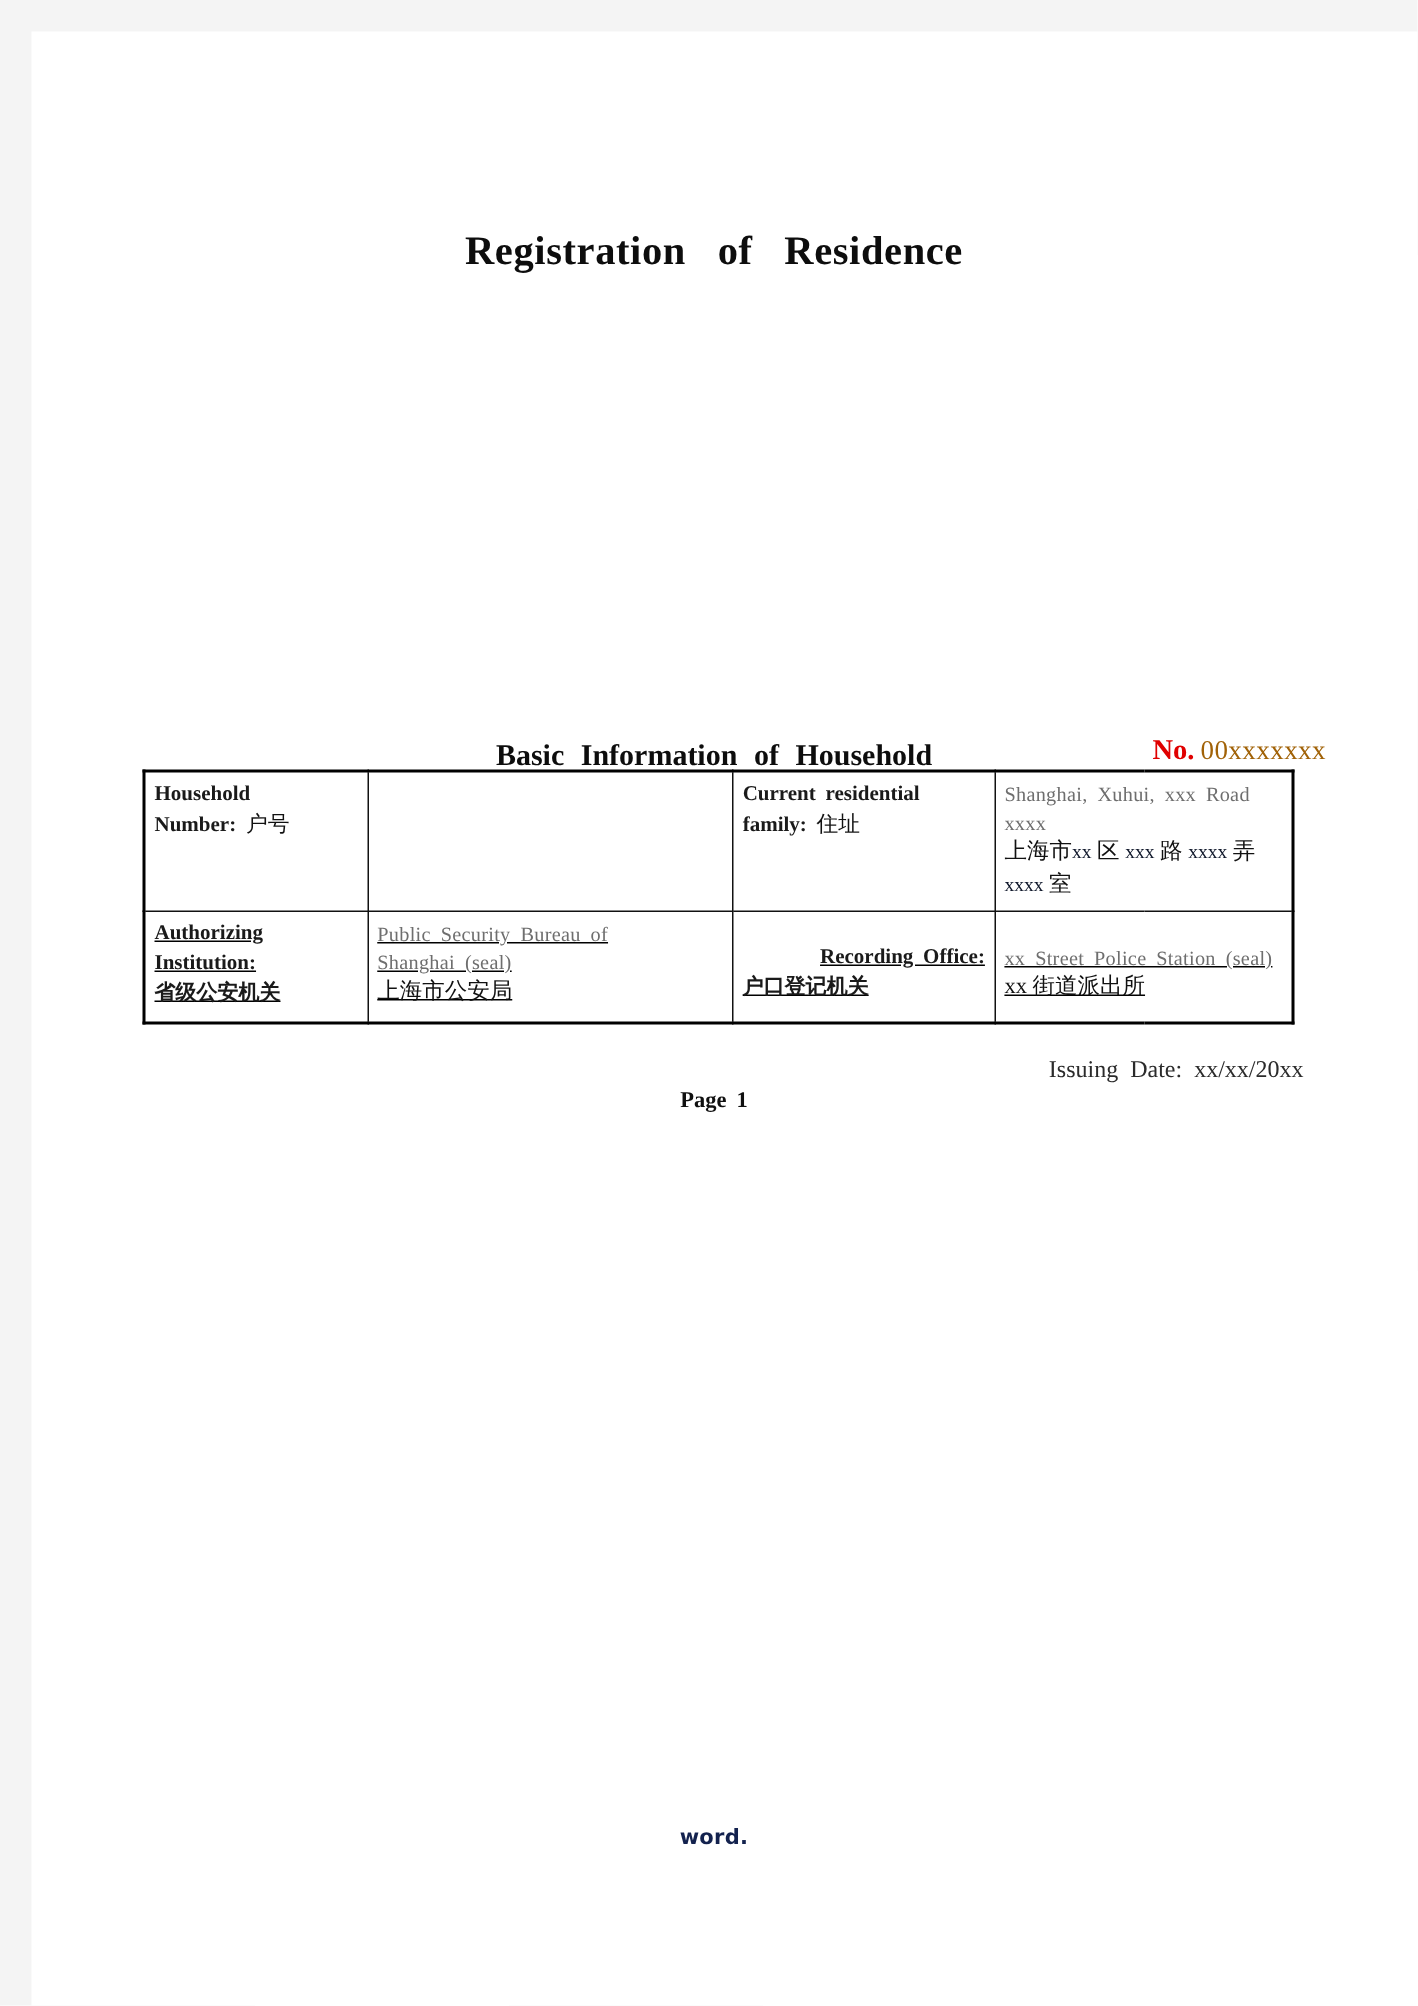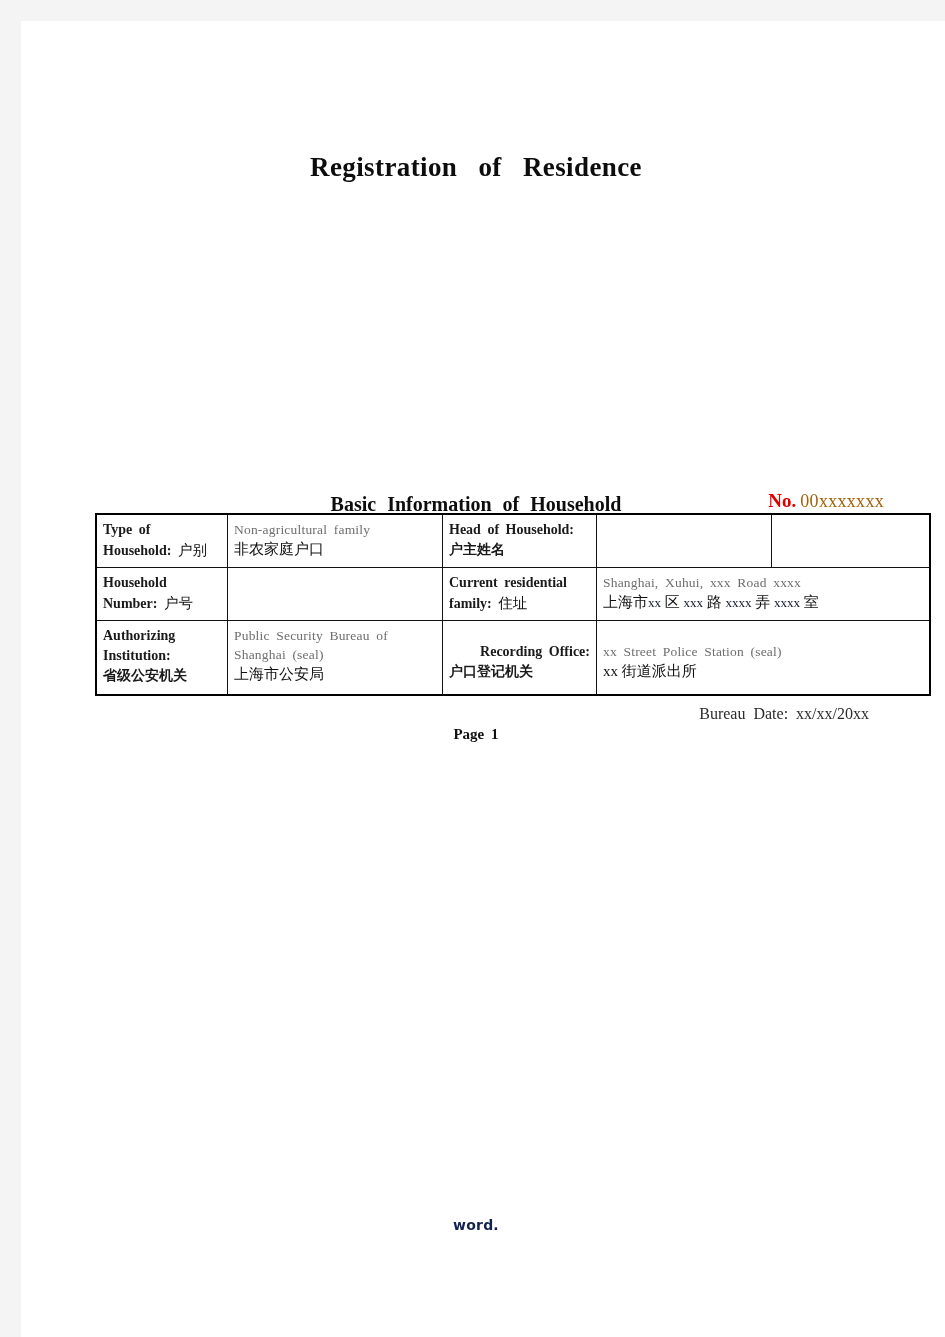--- a/index.html
+++ b/index.html
@@ -113,21 +113,21 @@
     color: #0f172a;
   }
   .cell-line { display: block; }
   .c1 { width: 118px; }
   .c2 { width: 202px; }
   .c3 { width: 141px; }
   .c4 { width: 162px; margin-left: 11px; }
   .c5 { width: 145px; }
   .h-row1 { height: 41px; }
   .h-row2 { height: 40px; }
-  .h-row3 { height: 62px; }
+  .h-row3 { height: 62px; text-decoration: underline; }
 
   
   .issuing-date {
     position: absolute;
     right: 76px;
     top: 684px;
     font-size: 16px;
     color: #2b2b2b;
     word-spacing: 4px;
     white-space: nowrap;
@@ -164,36 +164,20 @@
   <div class="doc-title">Registration    of    Residence</div>
 
   <div class="section-title">Basic  Information  of  Household</div>
 
   <div class="serial-line">
     <span class="serial-label">No.</span><span class="serial-value">00xxxxxxx</span>
   </div>
 
   <table class="info-table">
     <tbody>
-      <tr>
-        <td class="c1 h-row1">
-          <span class="cell-line lbl">Type of</span>
-          <span class="cell-line lbl"><span>Household:</span> <span class="cn">户别</span></span>
-        </td>
-        <td class="c2 h-row1">
-          <span class="cell-line val-en">Non-agricultural  family</span>
-          <span class="cell-line val-cn">非农家庭户口</span>
-        </td>
-        <td class="c3 h-row1">
-          <span class="cell-line lbl">Head  of  Household:</span>
-          <span class="cell-line lbl cn">户主姓名</span>
-        </td>
-        <td class="c4 h-row1"></td>
-        <td class="c5 h-row1"></td>
-      </tr>
 
       <tr>
         <td class="c1 h-row2">
           <span class="cell-line lbl">Household</span>
           <span class="cell-line lbl"><span>Number:</span> <span class="cn">户号</span></span>
         </td>
         <td class="c2 h-row2"></td>
         <td class="c3 h-row2">
           <span class="cell-line lbl">Current  residential</span>
           <span class="cell-line lbl"><span>family:</span> <span class="cn">住址</span></span>
@@ -220,19 +204,19 @@
           <span class="cell-line lbl cn">户口登记机关</span>
         </td>
         <td class="c4 h-row3" colspan="2">
           <span class="cell-line val-en" style="margin-top:16px;">xx  Street  Police  Station  (seal)</span>
           <span class="cell-line val-cn">xx 街道派出所</span>
         </td>
       </tr>
     </tbody>
   </table>
 
-  <div class="issuing-date">Bureau  Date:  xx/xx/20xx</div>
+  <div class="issuing-date">Issuing  Date:  xx/xx/20xx</div>
 
   <div class="page-number">Page  1</div>
 
   <div class="watermark">word.</div>
 
 </div>
 
 </body></html>

